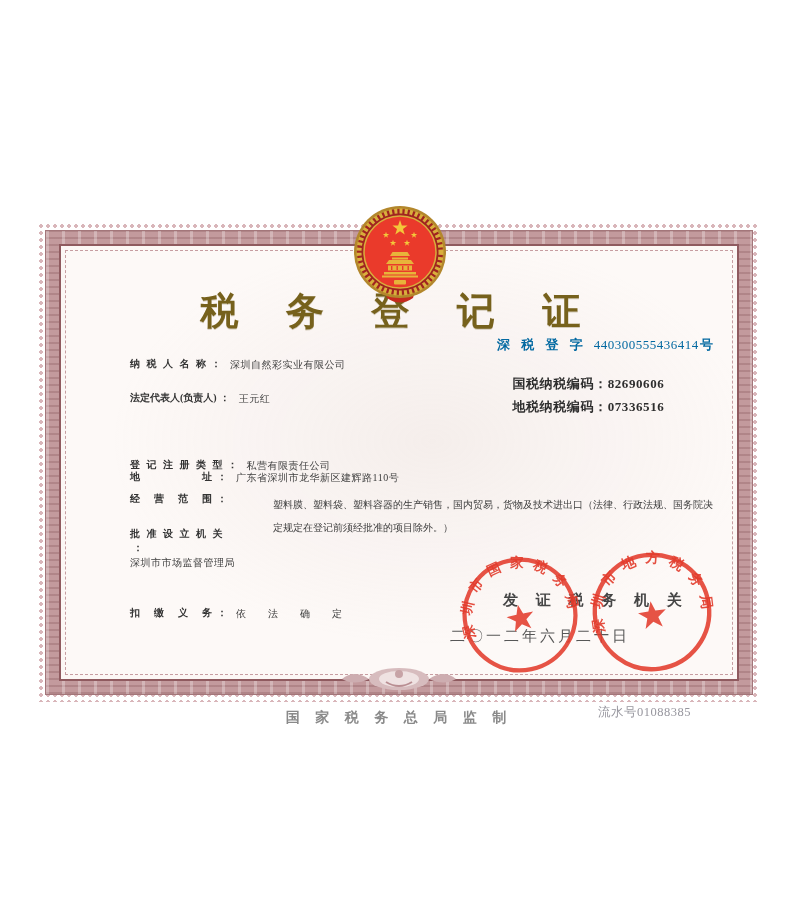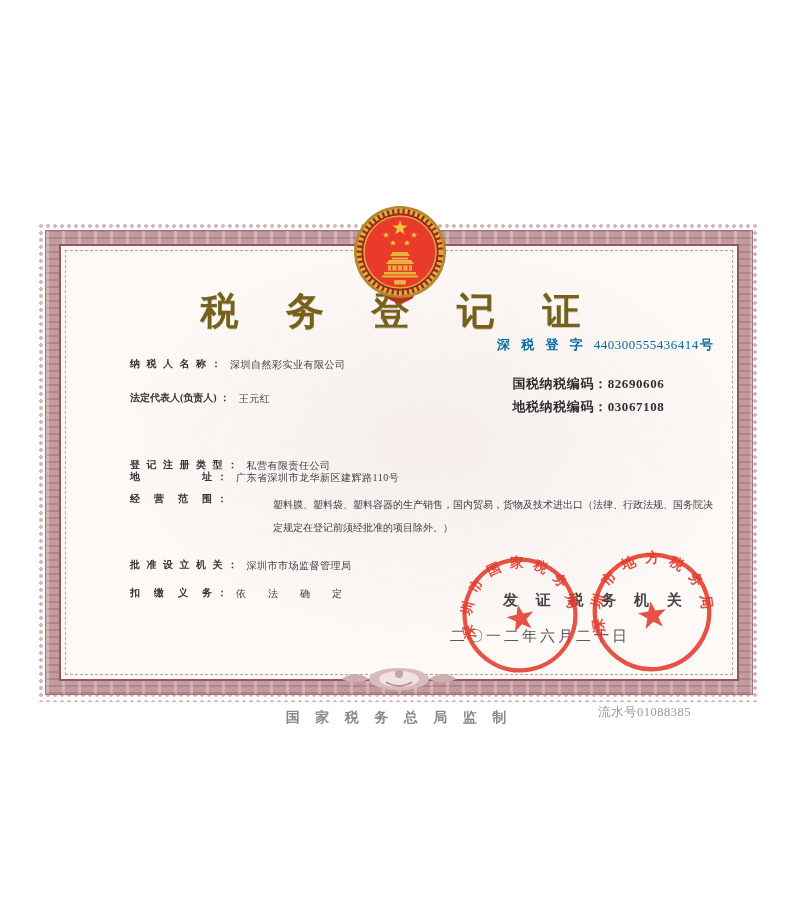--- a/index.html
+++ b/index.html
@@ -115,21 +115,21 @@
   <div class="regline">
     <span class="rlabel">深 税 登 字</span>
     <span class="rnumber">440300555436414</span>
     <span class="rsuffix">号</span>
   </div>
 
   <div class="coderow" style="top:359px;">
     <span>国税纳税编码</span><span>：</span><span>82690606</span>
   </div>
   <div class="coderow" style="top:382px;">
-    <span>地税纳税编码</span><span>：</span><span>03067108</span>
+    <span>地税纳税编码</span><span>：</span><span>07336516</span>
   </div>
 
   <div class="frow" style="top:357px;">
     <span class="flabel">纳 税 人 名 称</span>
     <span class="fcolon">：</span>
     <span class="fvalue">深圳自然彩实业有限公司</span>
   </div>
   <div class="frow" style="top:391px;">
     <span class="flabel" style="letter-spacing:0;">法定代表人(负责人)</span>
     <span class="fcolon">：</span>
@@ -143,26 +143,26 @@
   <div class="frow" style="top:458px;">
     <span class="flabel">登 记 注 册 类 型</span>
     <span class="fcolon">：</span>
     <span class="fvalue">私营有限责任公司</span>
   </div>
   <div class="frow" style="top:492px;">
     <span class="flabel">经　营　范　围</span>
     <span class="fcolon">：</span>
     <span class="fvalue wrap">塑料膜、塑料袋、塑料容器的生产销售，国内贸易，货物及技术进出口（法律、行政法规、国务院决定规定在登记前须经批准的项目除外。）</span>
   </div>
-  <div class="frow" style="top:558px;">
+  <div class="frow" style="top:527px;flex-direction:column;">
     <span class="flabel">批 准 设 立 机 关</span>
     <span class="fcolon">：</span>
     <span class="fvalue">深圳市市场监督管理局</span>
   </div>
-  <div class="frow" style="top:586px;">
+  <div class="frow" style="top:606px;">
     <span class="flabel">扣　缴　义　务</span>
     <span class="fcolon">：</span>
     <span class="fvalue spread">依　法　确　定</span>
   </div>
 
   <div class="issuer">发 证 税 务 机 关</div>
   <div class="issue-date">二〇一二年六月二十日</div>
 
   <svg class="seal" style="left:459px;top:554px;transform:rotate(-12deg);" width="122" height="122" viewBox="0 0 130 130">
     <defs>

